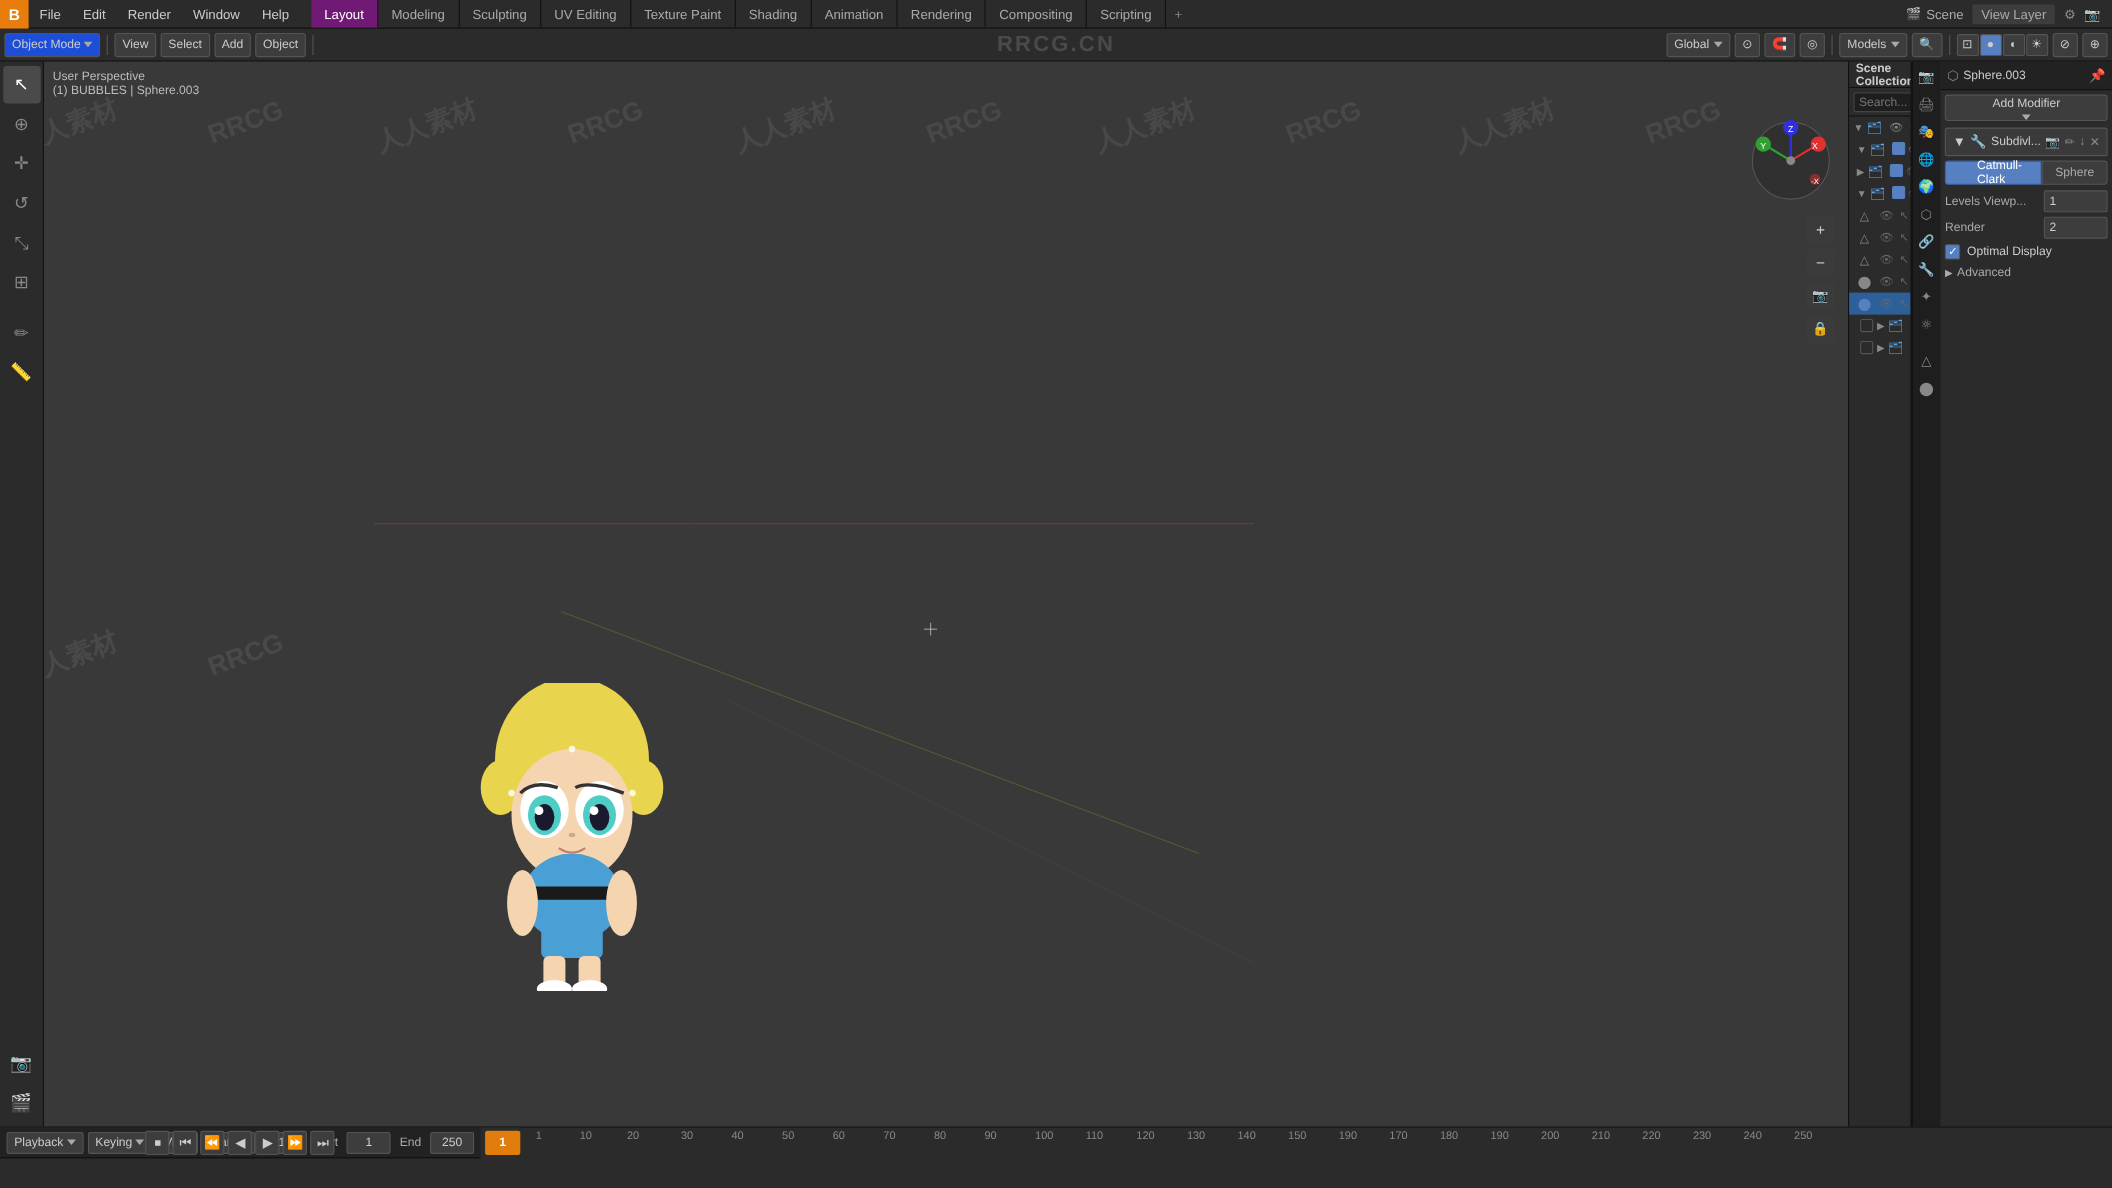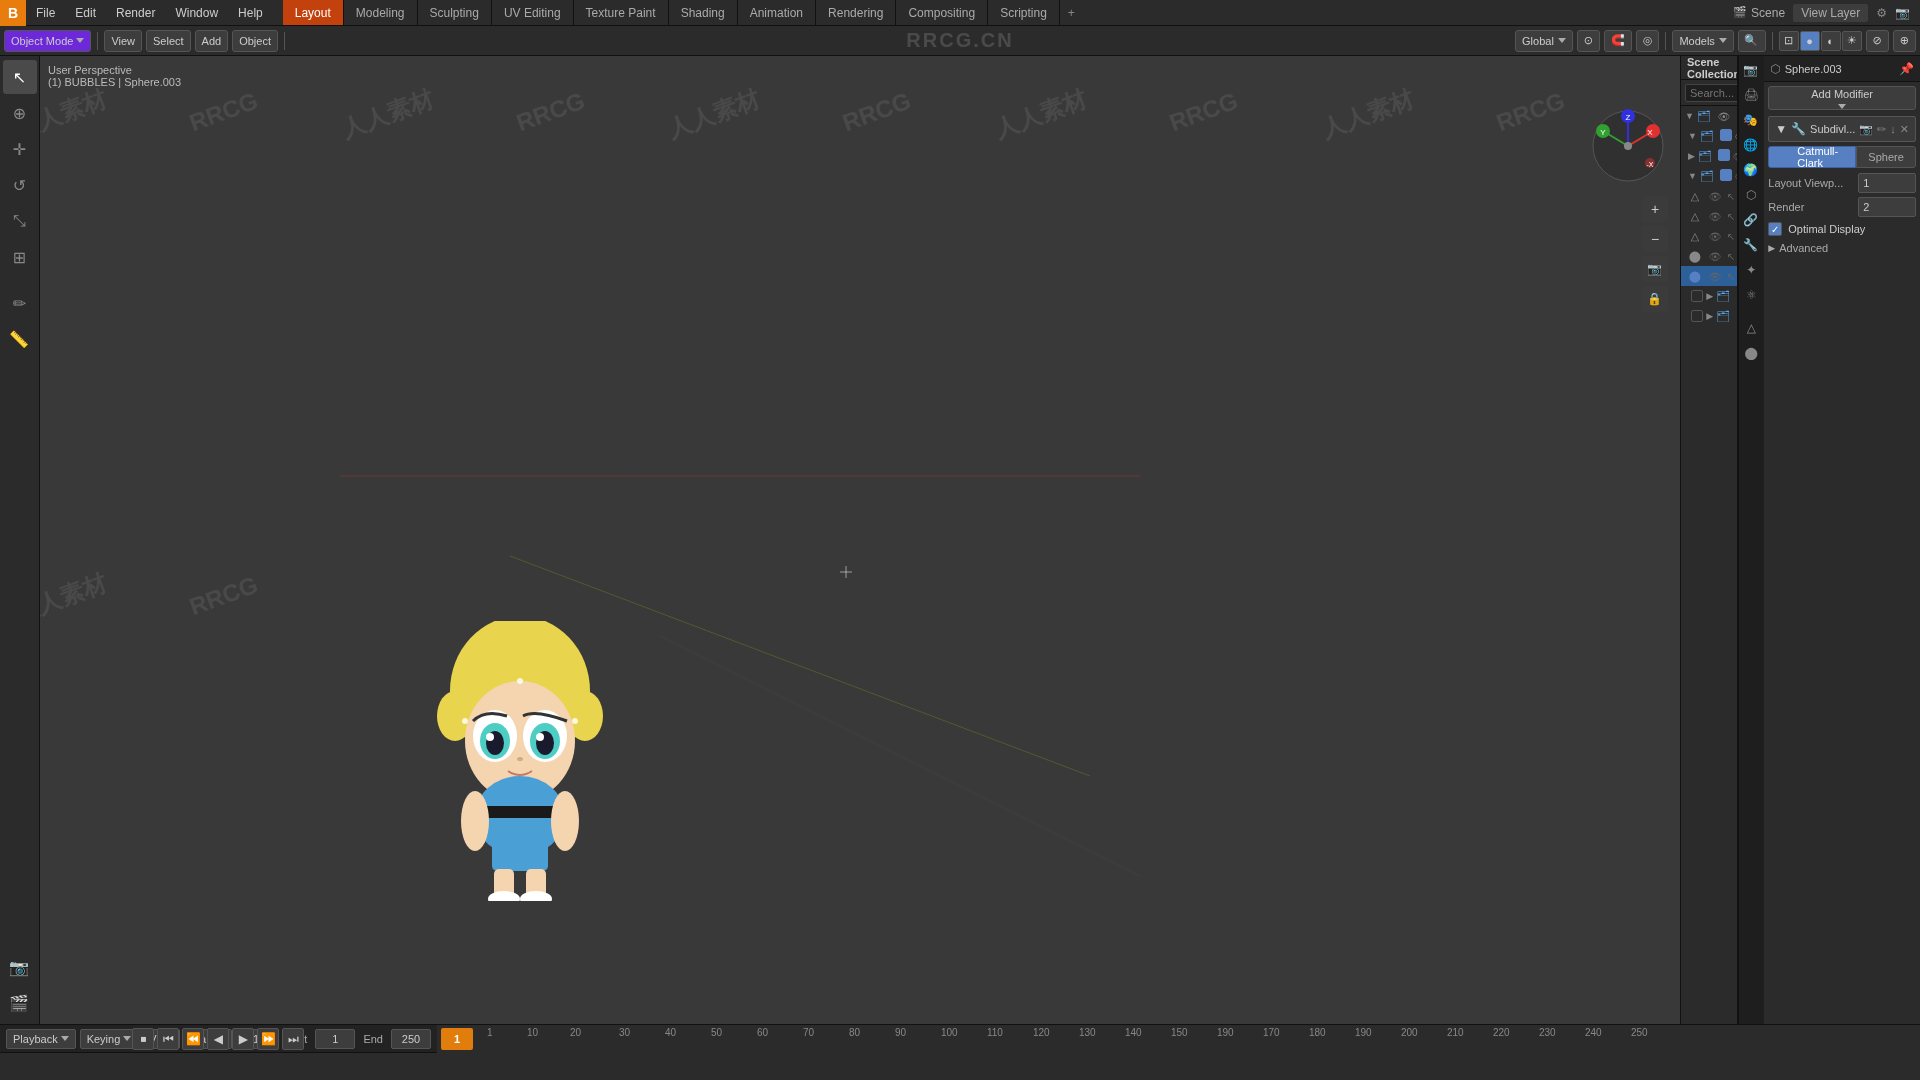--- a/index.html
+++ b/index.html
@@ -61,21 +61,21 @@
       padding: 0 12px;
       height: 100%;
       display: flex;
       align-items: center;
       cursor: pointer;
       font-size: 12px;
       color: #aaa;
       border-right: 1px solid #111;
     }
     .workspace-tab.active {
-      background: #c2410c;
+      background: #701a75;
       color: #fff;
     }
     .workspace-tab-add {
       padding: 0 8px;
       height: 100%;
       display: flex;
       align-items: center;
       cursor: pointer;
       color: #888;
     }
@@ -120,21 +120,21 @@
       border: 1px solid #555;
       border-radius: 3px;
       color: #ccc;
       cursor: pointer;
       display: flex;
       align-items: center;
       justify-content: center;
       font-size: 11px;
       gap: 3px;
     }
-    .toolbar-btn.active { background: #6d28d9; }
+    .toolbar-btn.active { background: #1d4ed8; }
     .toolbar-separator {
       width: 1px;
       height: 18px;
       background: #555;
       margin: 0 2px;
     }
     .toolbar-dropdown {
       height: 22px;
       padding: 0 6px;
       background: #3d3d3d;
@@ -1057,21 +1057,21 @@
               <span style="font-size:11px;color:#888;cursor:pointer;">↓</span>
               <span style="font-size:11px;color:#888;cursor:pointer;">✕</span>
             </div>
 
             <div class="catmull-btn-group">
               <div class="catmull-btn">Catmull-Clark</div>
               <div class="catmull-btn inactive">Sphere</div>
             </div>
 
             <div class="prop-row">
-              <span class="prop-label">Layout Viewp...</span>
+              <span class="prop-label">Levels Viewp...</span>
               <div class="prop-value">
                 <span>1</span>
               </div>
             </div>
 
             <div class="prop-row">
               <span class="prop-label">Render</span>
               <div class="prop-value">
                 <span>2</span>
               </div>

